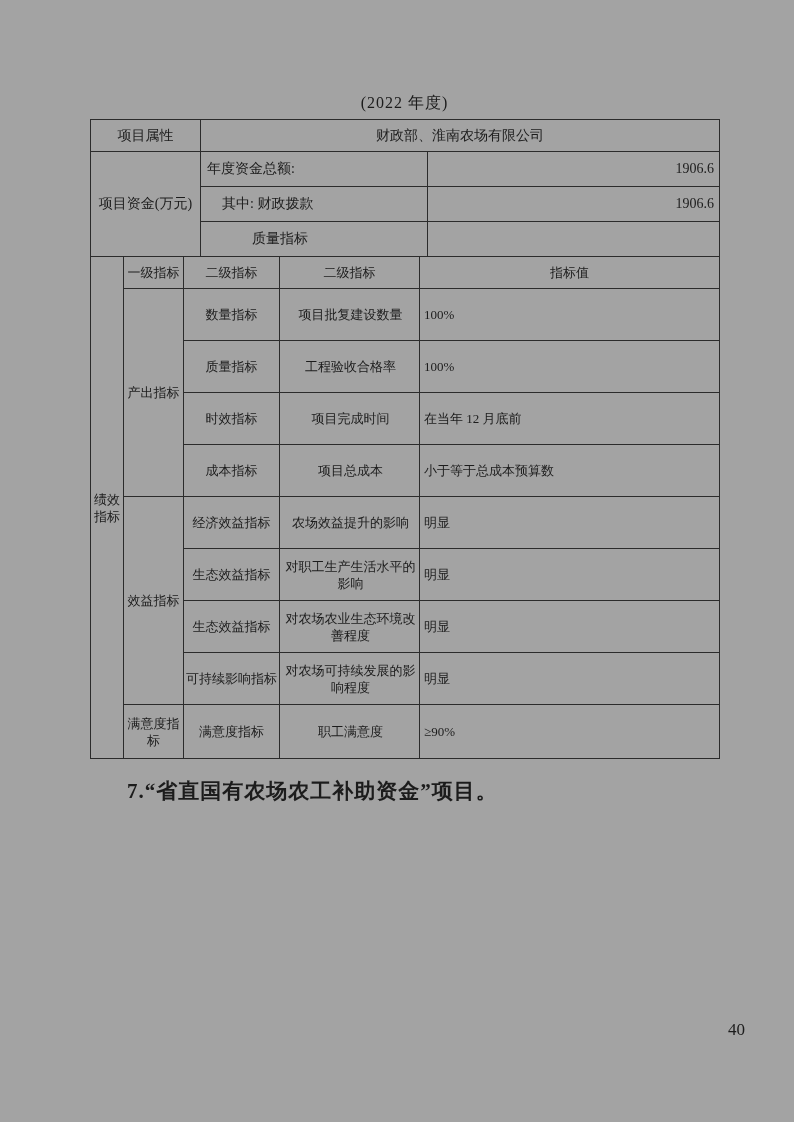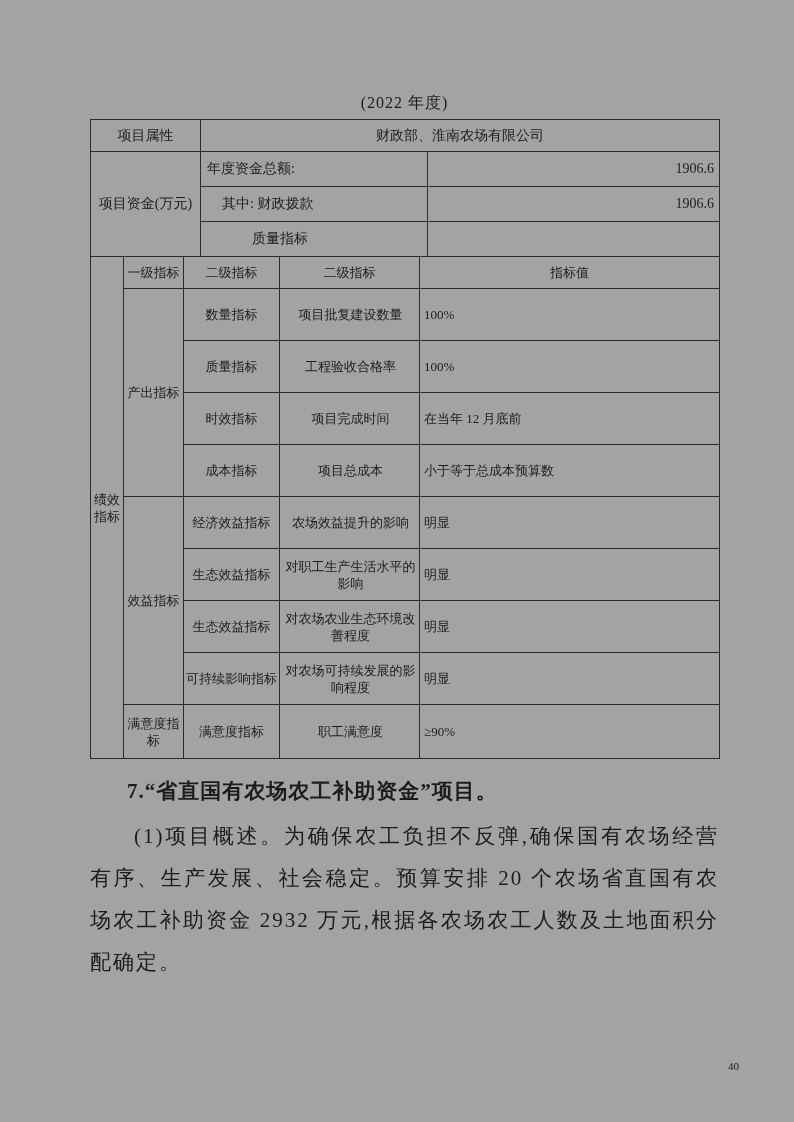--- a/index.html
+++ b/index.html
@@ -79,22 +79,22 @@
     font-size: 21px;
     line-height: 42px;
     text-align: justify;
     text-justify: inter-ideograph;
     text-indent: 44px;
     letter-spacing: 2px;
   }
   .page-num {
     position: absolute;
     left: 728px;
-    top: 1060px;
-    font-size: 11px;
+    top: 1020px;
+    font-size: 17px;
     color: #1c1c1c;
   }
 </style>
 </head>
 <body>
 
 <div class="page">
   <div class="content">
 
     <div class="doc-title">(2022 年度)</div>
@@ -199,17 +199,16 @@
         <tr class="drow last">
           <td class="lv1">满意度指标</td>
           <td class="lv2">满意度指标</td>
           <td class="lv3">职工满意度</td>
           <td class="val">≥90%</td>
         </tr>
       </tbody>
     </table>
 
     <div class="sec-heading">7.“省直国有农场农工补助资金”项目。</div>
-    <p class="sec-body">(1)项目概述。为确保农工负担不反弹,确保国有农场经营有序、生产发展、社会稳定。预算安排 20 个农场省直国有农场农工补助资金 2932 万元,根据各农场农工人数及土地面积分配确定。</p>
   </div>
 
   <div class="page-num">40</div>
 </div>
 
 </body></html>

